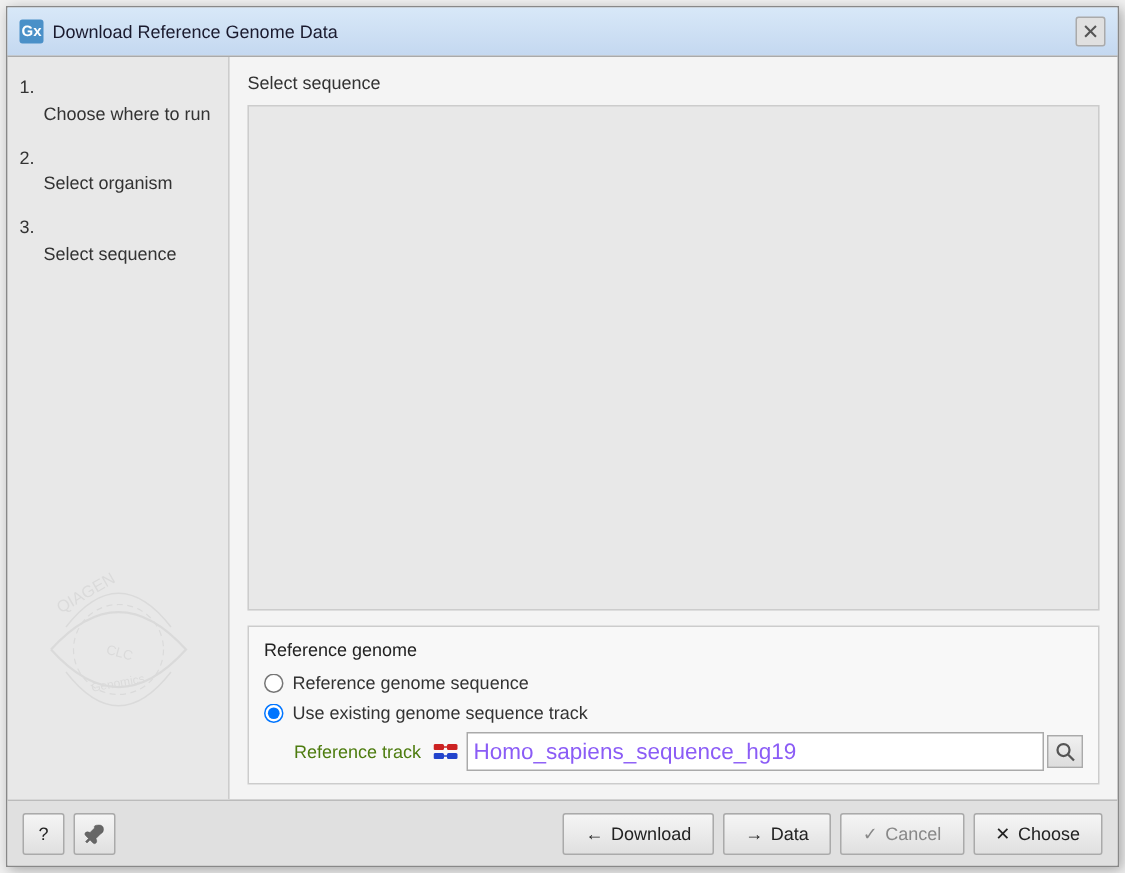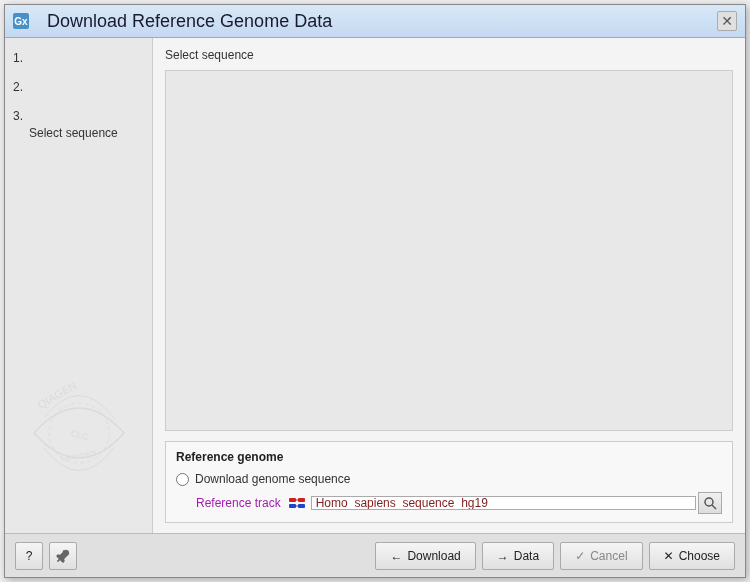--- a/index.html
+++ b/index.html
@@ -40,24 +40,23 @@
       border-radius: 2px;
       display: flex;
       align-items: center;
       justify-content: center;
       color: white;
       font-weight: bold;
       font-size: 10px;
     }
     .title-bar-text {
       flex: 1;
-      font-size: 18px;
+      font-size: 12px;
       color: #1a1a2e;
       font-weight: 500;
-      margin-left: 12px;
     }
     .title-bar-close {
       width: 20px;
       height: 20px;
       cursor: pointer;
       display: flex;
       align-items: center;
       justify-content: center;
       font-size: 14px;
       color: #555;
@@ -113,21 +112,21 @@
       min-height: 180px;
     }
     .reference-genome-section {
       border: 1px solid #ccc;
       background: #f8f8f8;
       padding: 8px 10px;
     }
     .section-title {
       font-size: 12px;
       color: #222;
-      font-weight: 700;
+      font-weight: 400;
       margin-bottom: 8px;
     }
     .radio-option {
       display: flex;
       align-items: center;
       margin-bottom: 6px;
       font-size: 12px;
       color: #333;
     }
     .radio-option input[type="radio"] {
@@ -135,41 +134,41 @@
       cursor: pointer;
     }
     .reference-track-row {
       display: flex;
       align-items: center;
       margin-top: 6px;
       padding-left: 20px;
     }
     .ref-track-label {
       font-size: 12px;
-      color: #a21caf;
+      color: #4d7c0f;
       margin-right: 8px;
       white-space: nowrap;
     }
     .ref-track-icon {
       width: 18px;
       height: 18px;
       margin-right: 4px;
       flex-shrink: 0;
       display: flex;
       align-items: center;
       justify-content: center;
     }
     .ref-track-input {
       flex: 1;
-      height: 14px;
+      height: 26px;
       border: 1px solid #aaa;
       background: white;
       padding: 0 4px;
-      font-size: 12px;
-      color: #7f1d1d;
+      font-size: 15px;
+      color: #8b5cf6;
     }
     .ref-track-browse {
       width: 24px;
       height: 22px;
       border: 1px solid #aaa;
       background: linear-gradient(to bottom, #f0f0f0, #ddd);
       cursor: pointer;
       display: flex;
       align-items: center;
       justify-content: center;
@@ -251,23 +250,25 @@
     <div class="title-bar-close">
       <span>✕</span>
     </div>
   </div>
 
   <div class="content-area">
 
     <div class="sidebar">
       <div class="sidebar-item">
         <span class="step-num">1.</span>
+        <span class="step-text">Choose where to run</span>
       </div>
       <div class="sidebar-item">
         <span class="step-num">2.</span>
+        <span class="step-text">Select organism</span>
       </div>
       <div class="sidebar-item">
         <span class="step-num">3.</span>
         <span class="step-text">Select sequence</span>
       </div>
 
       <div class="watermark-container">
         <svg class="watermark-svg" viewBox="0 0 130 140" xmlns="http://www.w3.org/2000/svg">
           <text x="65" y="30" text-anchor="middle" font-size="11" fill="#666" transform="rotate(-30,65,70)">QIAGEN</text>
           <path d="M20,70 Q65,20 110,70 Q65,120 20,70" stroke="#666" stroke-width="1.5" fill="none"></path>
@@ -283,23 +284,27 @@
     <div class="main-panel">
       <div class="panel-title">Select sequence</div>
 
       <div class="sequence-area"></div>
 
       <div class="reference-genome-section">
         <div class="section-title">Reference genome</div>
 
         <div class="radio-option">
           <input type="radio" name="genome-option" id="radio-download" style="">
-          <label for="radio-download">Download genome sequence</label>
+          <label for="radio-download">Reference genome sequence</label>
         </div>
 
+        <div class="radio-option">
+          <input type="radio" name="genome-option" id="radio-existing" checked="" style="">
+          <label for="radio-existing">Use existing genome sequence track</label>
+        </div>
 
         <div class="reference-track-row">
           <span class="ref-track-label">Reference track</span>
           <div class="ref-track-icon">
 
             <svg width="18" height="16" viewBox="0 0 18 16">
               <rect x="0" y="3" width="7" height="4" fill="#cc2222" rx="1"></rect>
               <rect x="0" y="9" width="7" height="4" fill="#2244cc" rx="1"></rect>
               <rect x="9" y="3" width="7" height="4" fill="#cc2222" rx="1"></rect>
               <rect x="9" y="9" width="7" height="4" fill="#2244cc" rx="1"></rect>

